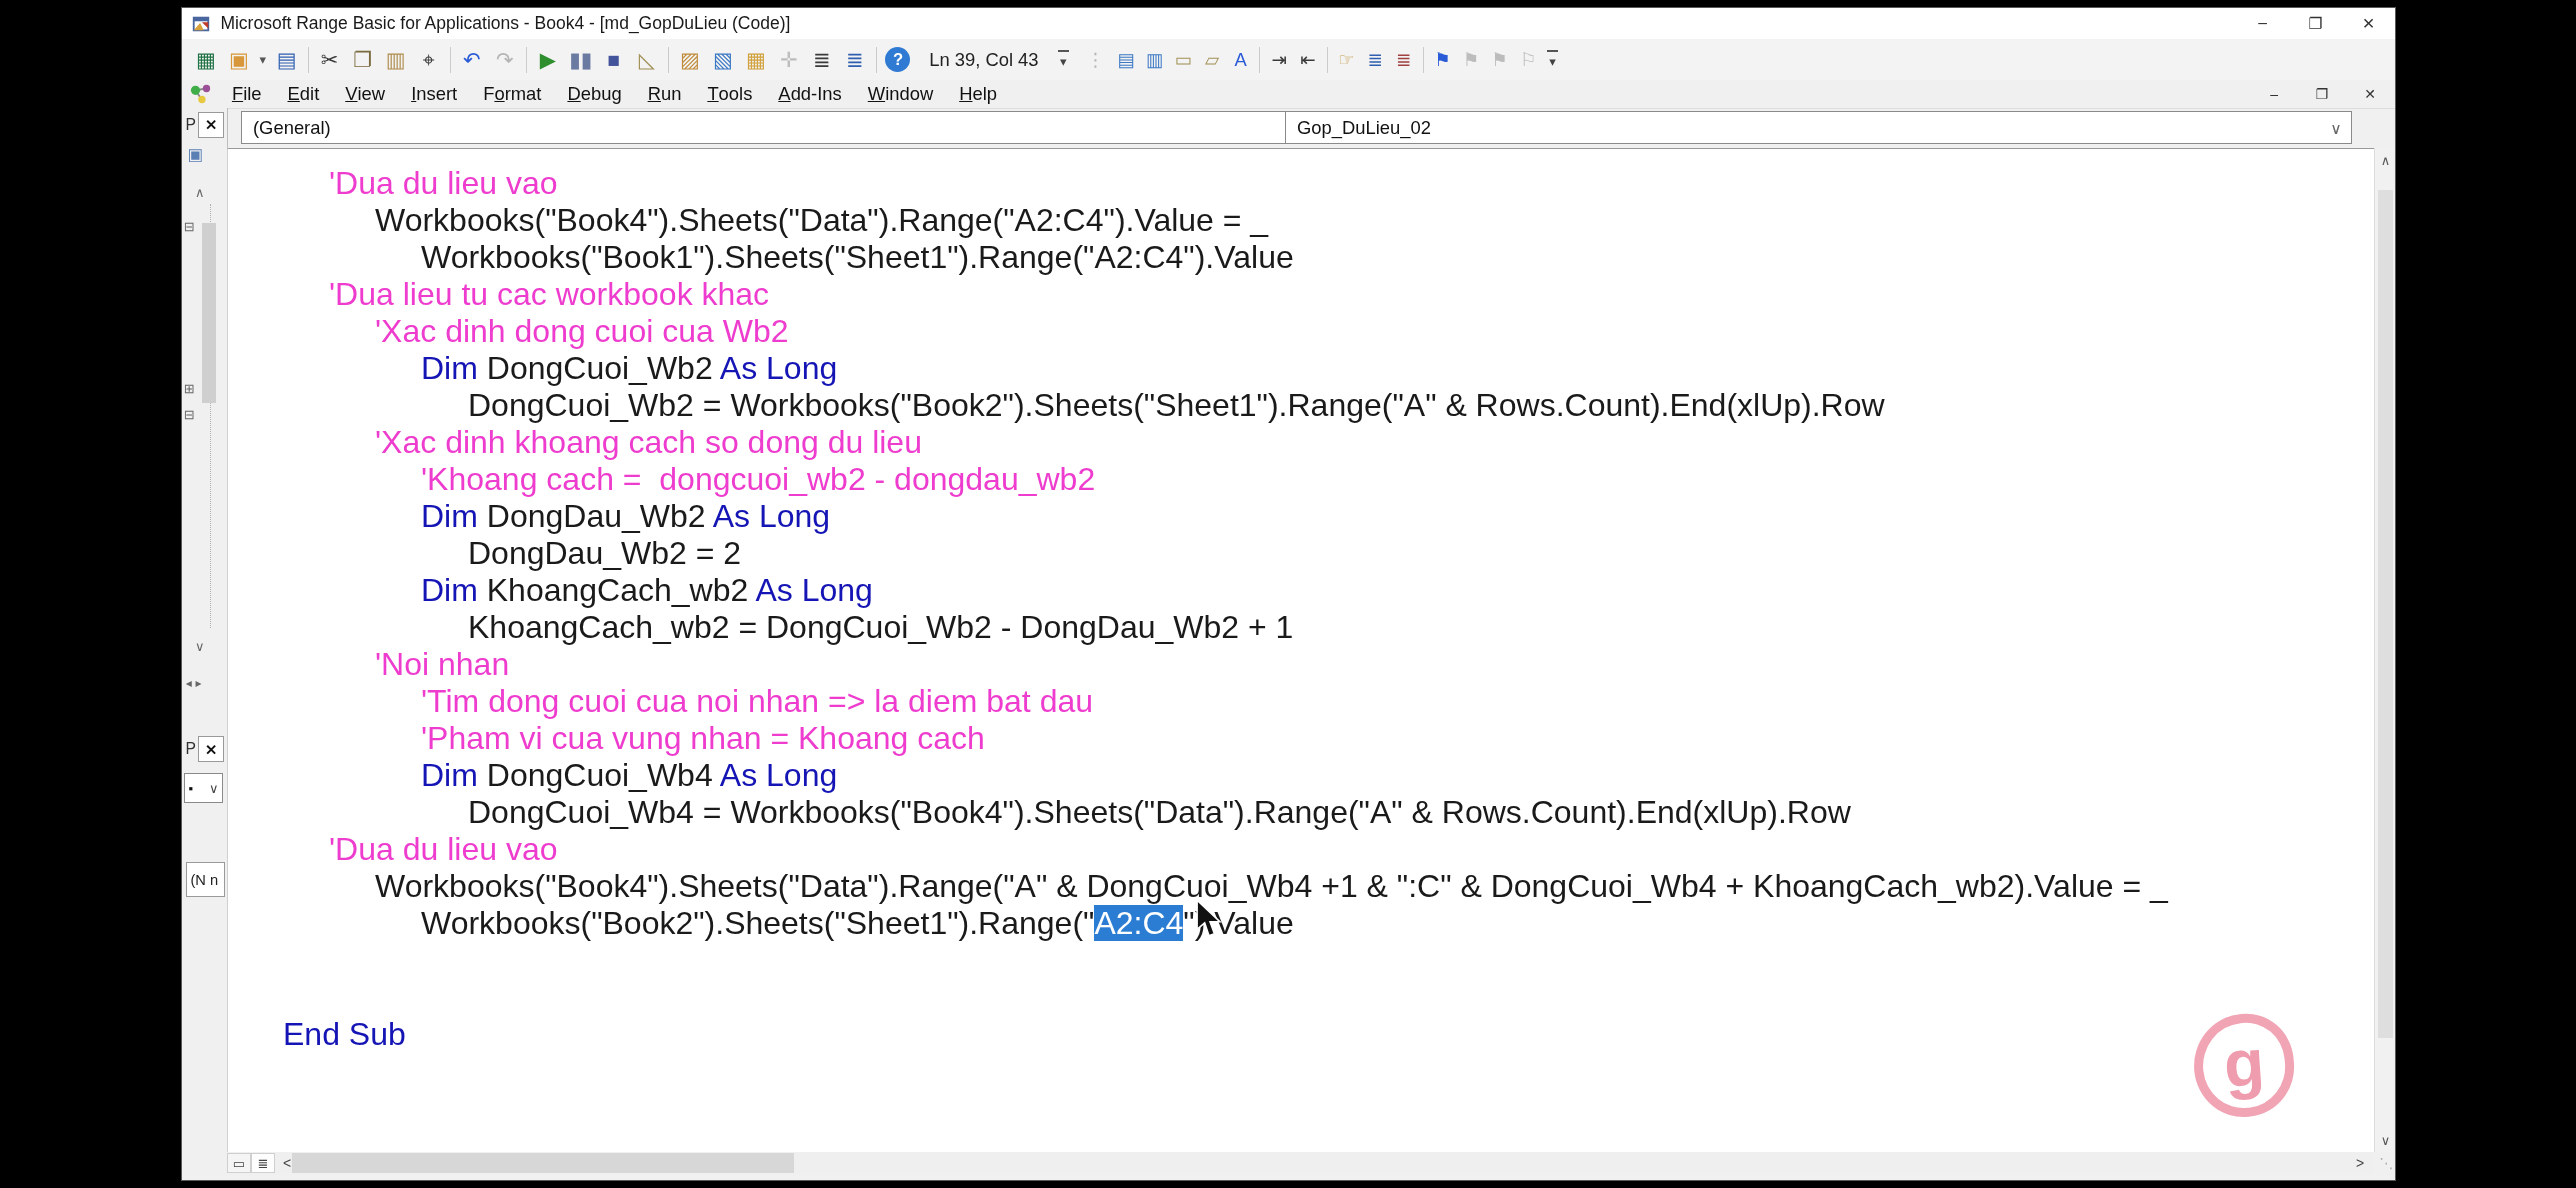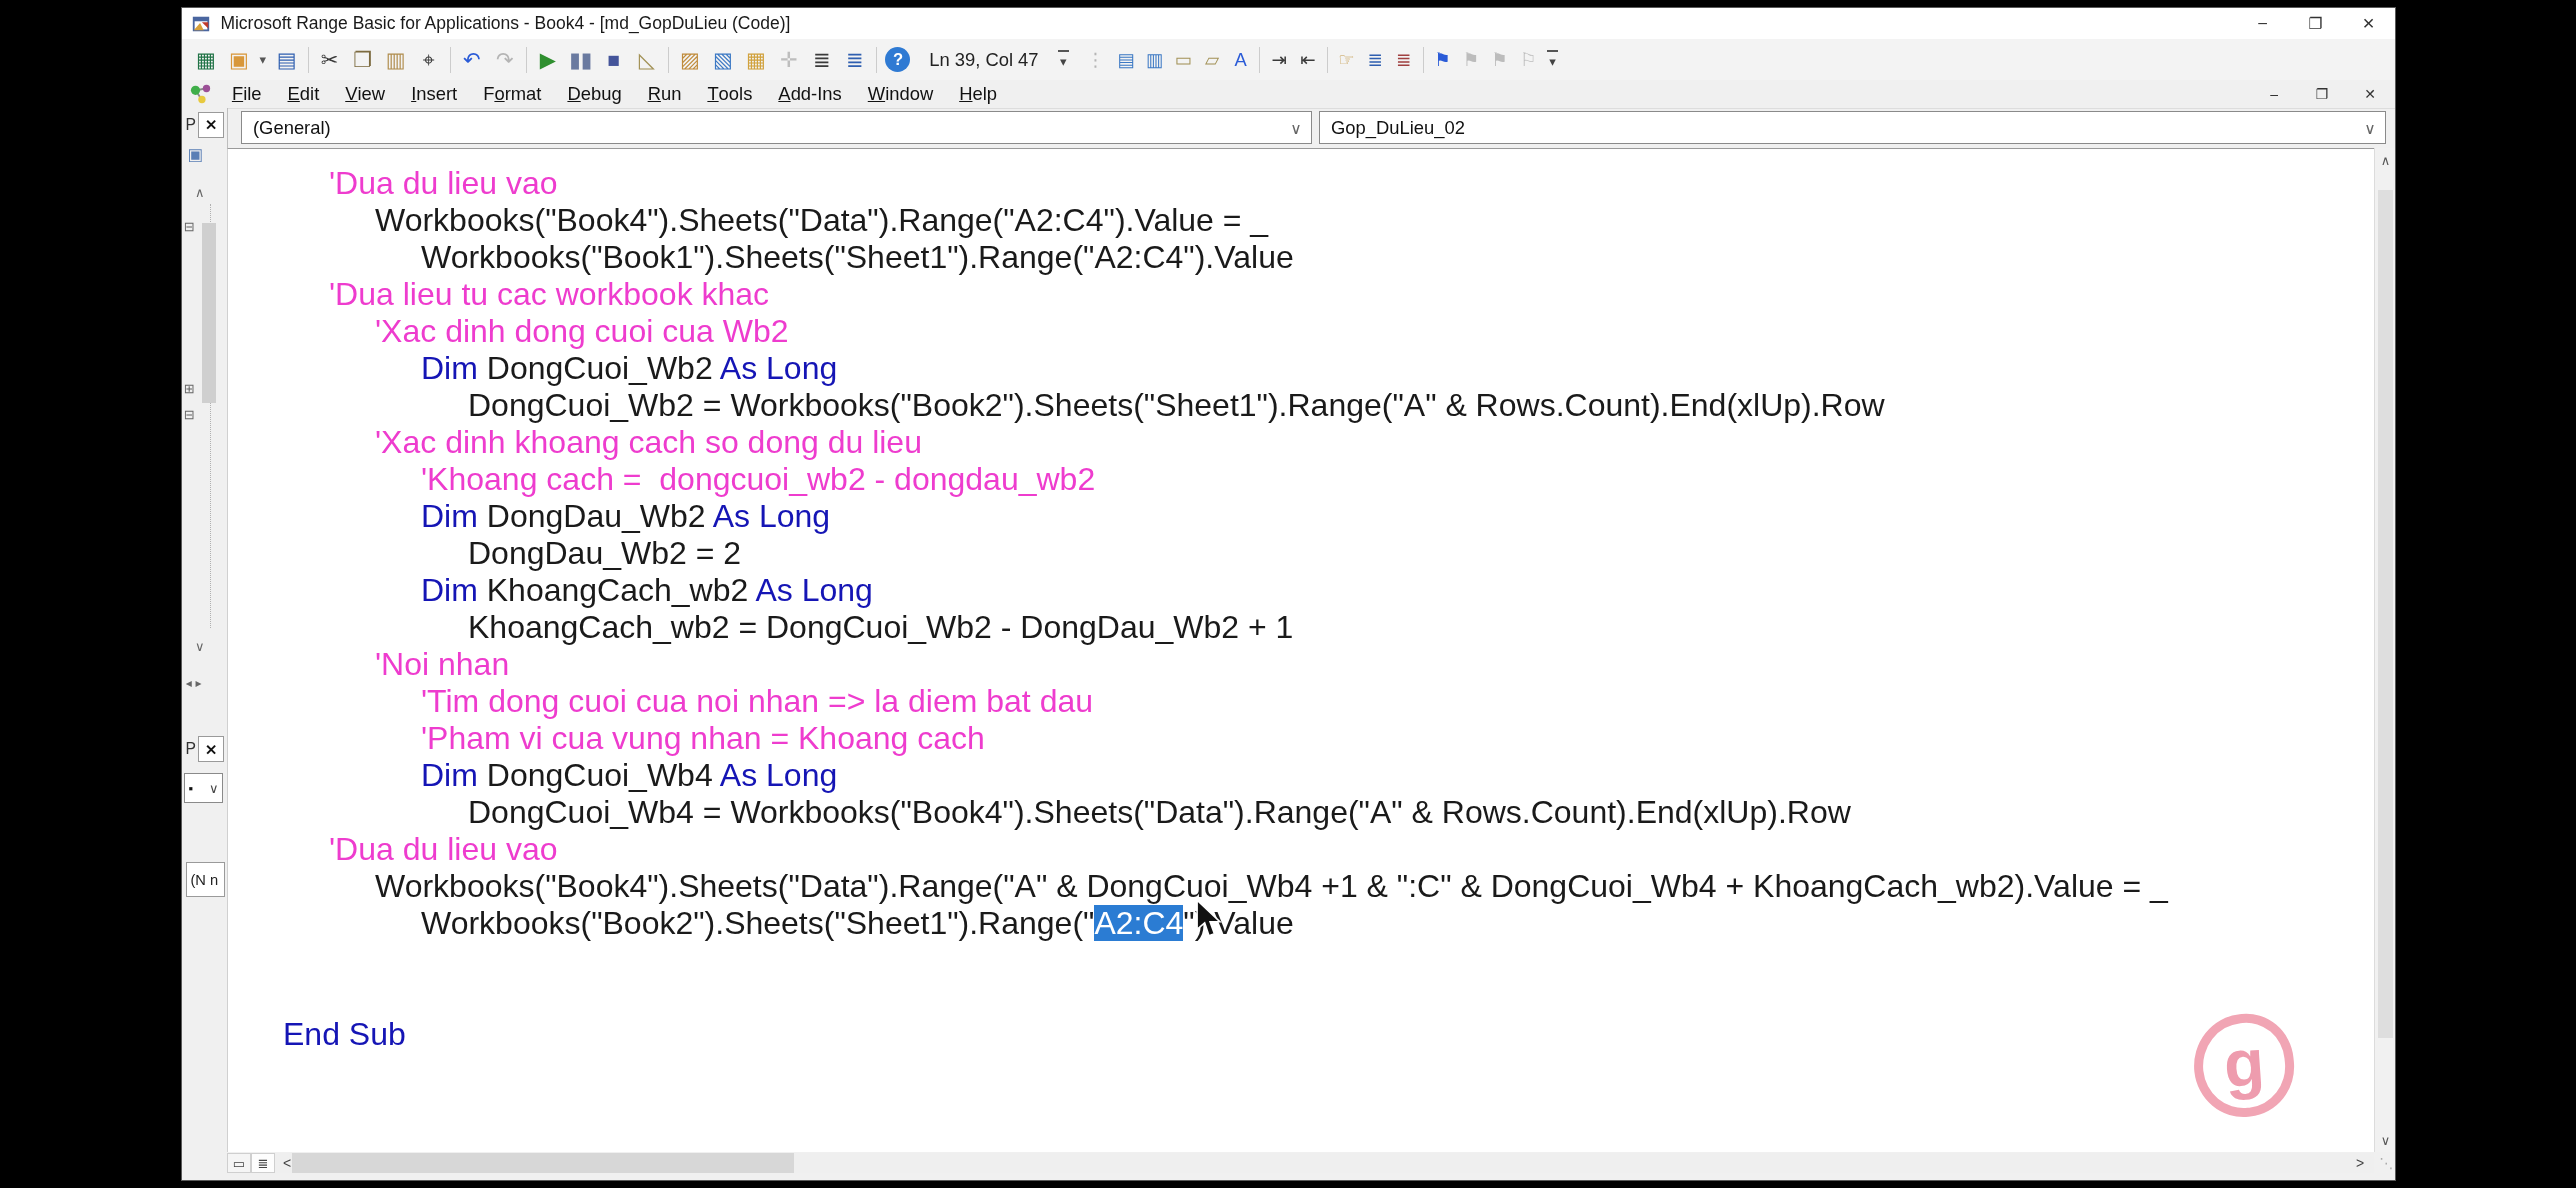--- a/index.html
+++ b/index.html
@@ -148,21 +148,21 @@
         <div class="tbtn">
           <span style="color: rgb(58, 58, 58);">≣</span>
         </div>
         <div class="tbtn">
           <span style="color: rgb(47, 95, 176);">≣</span>
         </div>
         <div class="tsep"></div>
         <div class="tbtn">
           <span class="circle" style="color: rgb(255, 255, 255);">?</span>
         </div>
-        <div class="tstatus">Ln 39, Col 47</div>
+        <div class="tstatus">Ln 39, Col 43</div>
         <div class="tovf">
           <div class="bar"></div>
           <span>▾</span>
         </div>
       </div>
     <div id="edit-toolbar" style="display:flex;align-items:center;margin-left:5.5px;">
         <div class="tgrip">⋮</div>
         <div class="tbtn eb">
           <span style="color: rgb(59, 120, 196);">▤</span>
         </div>
@@ -240,21 +240,21 @@
   <div class="child-controls">
     <div class="child-btn">–</div>
     <div class="child-btn">❐</div>
     <div class="child-btn">✕</div>
   </div>
 
   <div class="combo" style="left:59px;width:1071px;">
     <span>(General)</span>
     <span class="arrow">∨</span>
   </div>
-  <div class="combo" style="left:1137px;width:1067px;">
+  <div class="combo" style="left:1103px;width:1067px;">
     <span>Gop_DuLieu_02</span>
     <span class="arrow">∨</span>
   </div>
 
   <div class="dock">
     <div class="dock-title" style="top:1.8px;">
       <span class="lbl">P</span>
       <span class="dock-close">✕</span>
     </div>
     <div class="mini" style="top:37px;left:5.5px;font-size:16.6px;color:#5a7fb5;">▣</div>

